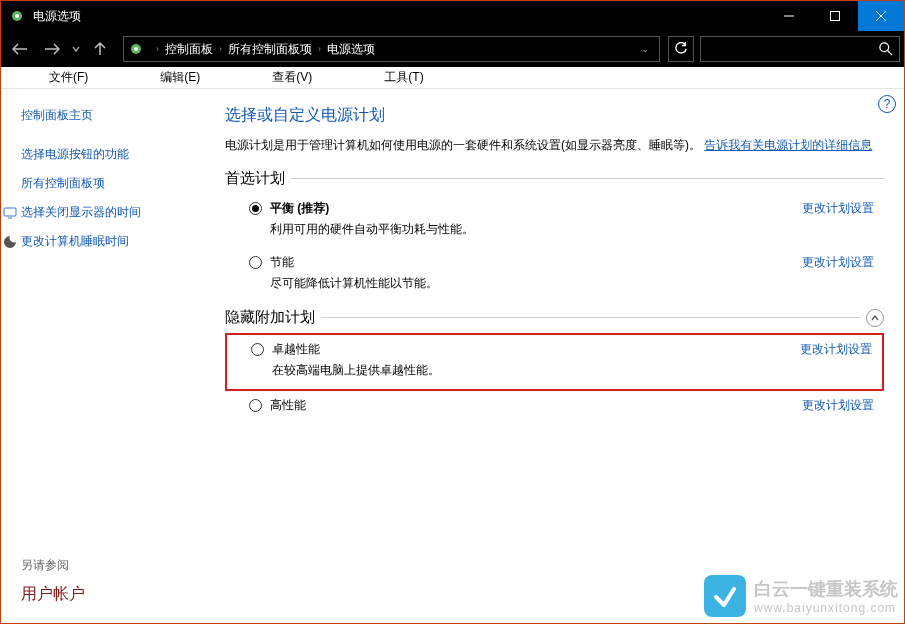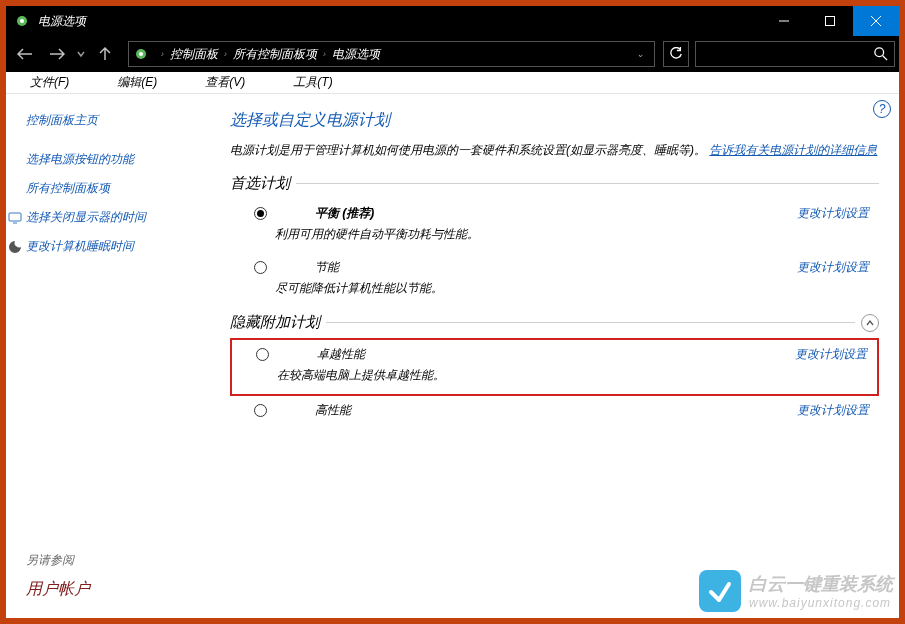--- a/index.html
+++ b/index.html
@@ -9,22 +9,21 @@
       background: #1a1a2e;
       width: 905px;
       height: 624px;
       overflow: hidden;
     }
     .window {
       width: 905px;
       height: 624px;
       background: #000;
       position: relative;
-      border: 6px solid #c2410c;
-      font-style: italic;
+      border: 1px solid #c2410c;
     }
     .title-bar {
       height: 30px;
       background: #000;
       display: flex;
       align-items: center;
       color: #fff;
       position: relative;
     }
     .title-bar .app-icon {
@@ -98,21 +97,21 @@
     }
     .search-box svg { stroke: #fff; fill: none; stroke-width: 1.5; }
 
     .menu-bar {
       height: 22px;
       background: #fff;
       border-bottom: 1px solid #e5e5e5;
       display: flex;
       align-items: center;
     }
-    .menu-item { padding: 0 24px; color: #000; font-size: 12px; }
+    .menu-item { padding: 0 24px; color: #000; font-size: 12px; margin-left: 24px; }
 
     .content {
       display: flex;
       background: #fff;
       height: calc(100% - 30px - 36px - 22px);
       position: relative;
     }
     .help-icon {
       position:absolute;
       right:8px;
@@ -175,21 +174,21 @@
       border-radius:50%;
       display:flex;align-items:center;justify-content:center;
       margin-left:6px;
       font-size:10px;
       color:#555;
     }
     .plan {
       padding: 6px 10px 10px 24px;
       position:relative;
     }
-    .plan .plan-row { display:flex; align-items:center;gap:40px; }
+    .plan .plan-row { display:flex; align-items:center; }
     .plan .radio {
       width: 13px; height:13px; border:1px solid #333; border-radius:50%;
       display:flex;align-items:center;justify-content:center;
       margin-right:8px;
     }
     .plan .radio.selected::after {
       content:""; width:7px;height:7px;border-radius:50%;background:#000;
     }
     .plan .plan-name { font-weight:bold; color:#000; }
     .plan .plan-link { margin-left:auto; color:#1259b3; font-size:12px; }

